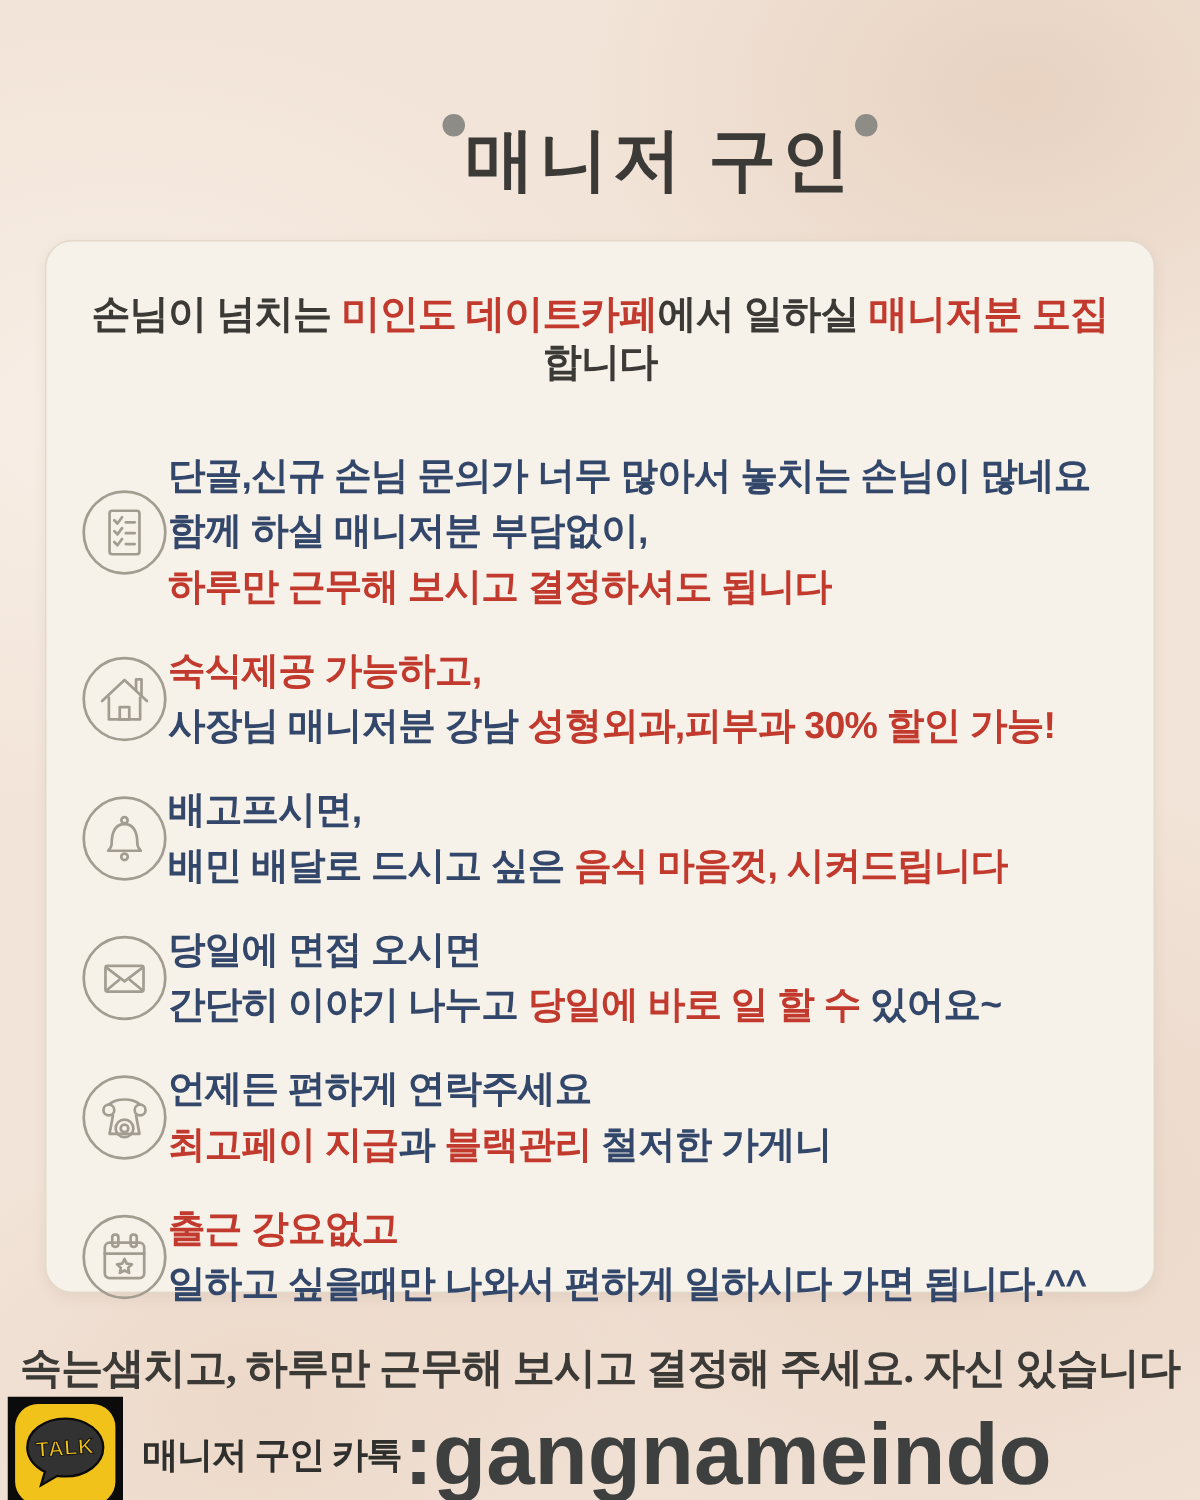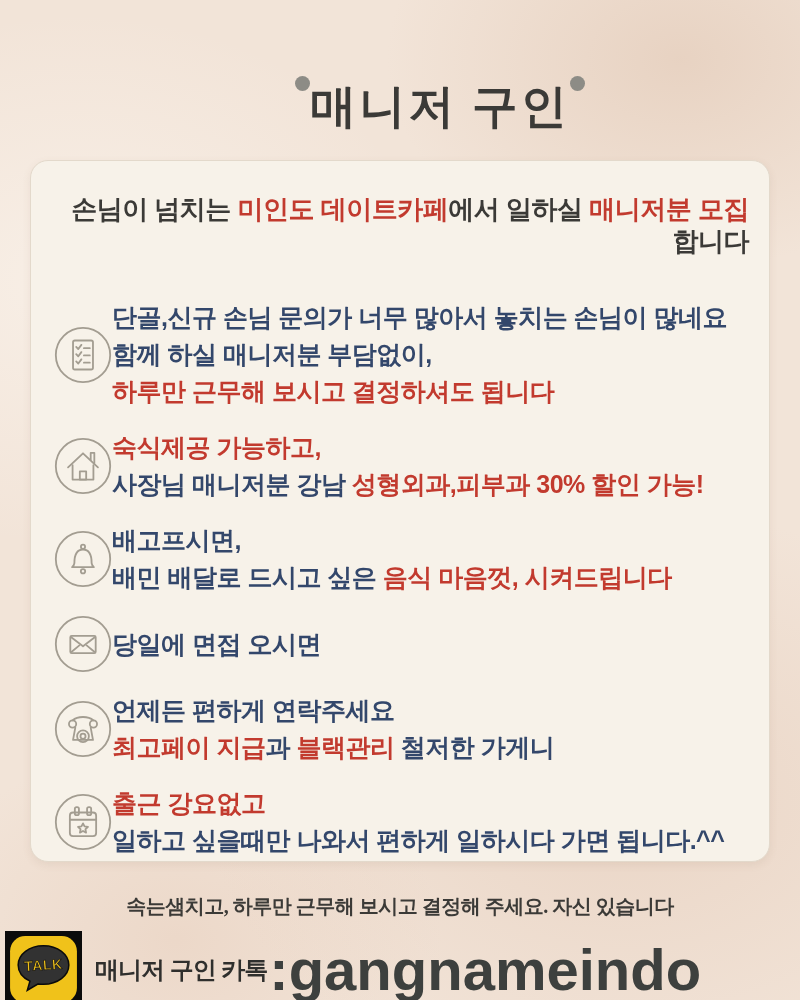--- a/index.html
+++ b/index.html
@@ -25,37 +25,37 @@
     font-family:"Liberation Serif","DejaVu Serif",serif;
   }
   .card{
     position:absolute;left:30px;top:160px;width:740px;height:702px;
     box-sizing:border-box;padding:32px 20px 0 20px;
     background:var(--card-bg,#f7f2e9);
     border:1px solid #e3d9cb;border-radius:18px;
     box-shadow:0 3px 9px rgba(120,90,70,.09);
   }
   .card-header{
-    text-align:right;font-size:26px;line-height:32px;font-weight:700;
+    text-align:center;font-size:26px;line-height:32px;font-weight:700;
     letter-spacing:-0.5px;color:var(--charcoal,#3b3a37);white-space:pre-wrap;
   }
   .c-red{color:var(--red,#c23a2e);}
   .items{margin-top:42px;padding-left:3px;}
   .item{display:flex;align-items:center;margin-bottom:19px;}
   .item-icon{width:58px;height:58px;flex:none;}
   .item-icon svg{display:block;width:58px;height:58px;}
   .item-icon svg *{fill:none;stroke:var(--icon-stroke,#a39d91);stroke-width:2;
     stroke-linecap:round;stroke-linejoin:round;}
   .item-text{flex:1;}
   .item-line{font-size:25px;line-height:37px;font-weight:700;letter-spacing:-0.5px;white-space:pre-wrap;}
   .seg-navy{color:var(--navy,#33476b);}
   .seg-red{color:var(--red,#c23a2e);}
   .tagline{
     position:absolute;top:893px;left:0;width:100%;text-align:center;
-    font-size:20px;font-weight:700;letter-spacing:-0.5px;
+    font-size:28px;font-weight:700;letter-spacing:-0.5px;
     color:var(--charcoal,#3b3a37);
     font-family:"Liberation Serif","DejaVu Serif",serif;
   }
   .kakao-row{position:absolute;left:5px;top:931px;display:flex;align-items:center;}
   .kakao-badge{width:77px;height:77px;flex:none;}
   .kakao-badge svg{display:block;width:77px;height:77px;}
   .kakao-label{margin-left:13px;font-size:24px;font-weight:700;letter-spacing:-1px;color:#2f2f2d;}
   .kakao-handle{margin-left:2px;font-size:58px;font-weight:800;color:#3d403e;letter-spacing:0;}
 </style>
 </head>
@@ -125,20 +125,21 @@
             <svg viewBox="0 0 64 64" xmlns="http://www.w3.org/2000/svg">
     <circle cx="32" cy="32" r="30"></circle>
     <rect x="18" y="23" width="28" height="19" rx="1.5"></rect>
     <path d="M19 24.5 L32 34.5 L45 24.5"></path>
     <path d="M19.5 40.5 L28 33.5"></path>
               <path d="M44.5 40.5 L36 33.5"></path>
   </svg>
           </div>
           <div class="item-text">
             <div class="item-line"><span class="seg-navy">당일에 면접 오시면</span></div>
+            <div class="item-line"><span class="seg-navy">간단히 이야기 나누고 </span><span class="seg-red">당일에 바로 일 할 수 </span><span class="seg-navy">있어요~</span></div>
           </div>
         </div>
         <div class="item">
           <div class="item-icon">
             <svg viewBox="0 0 64 64" xmlns="http://www.w3.org/2000/svg">
     <circle cx="32" cy="32" r="30"></circle>
     <circle cx="20.5" cy="26.5" r="4"></circle>
     <circle cx="43.5" cy="26.5" r="4"></circle>
     <path d="M20.5 22.5 C26 17.5 38 17.5 43.5 22.5"></path>
     <path d="M23.5 30.5 L21 44 H43 L40.5 30.5"></path>

